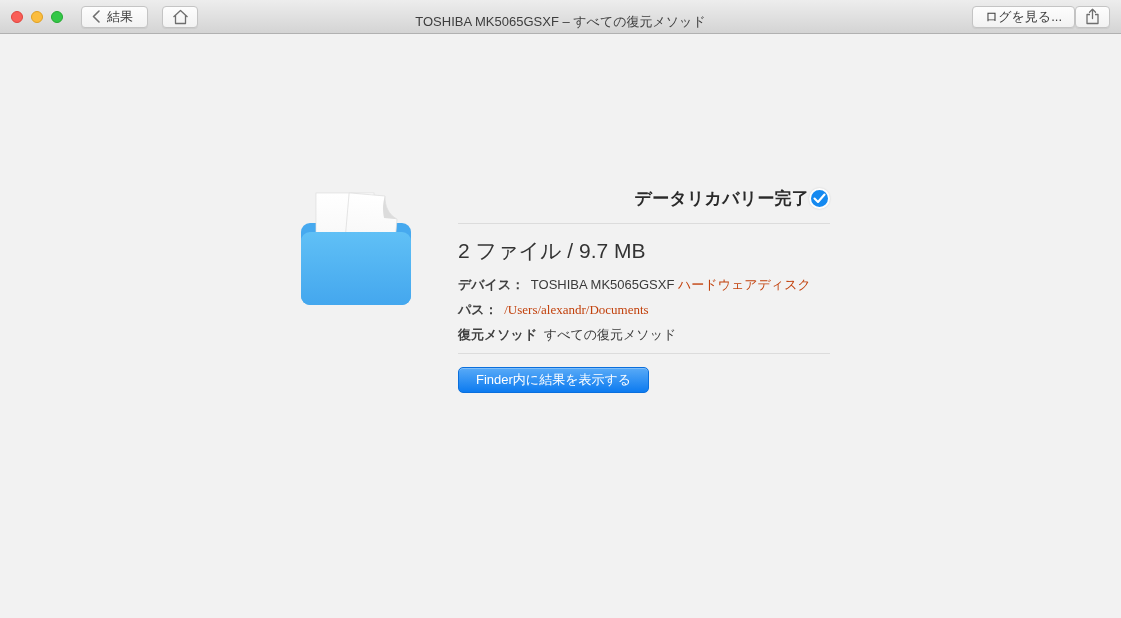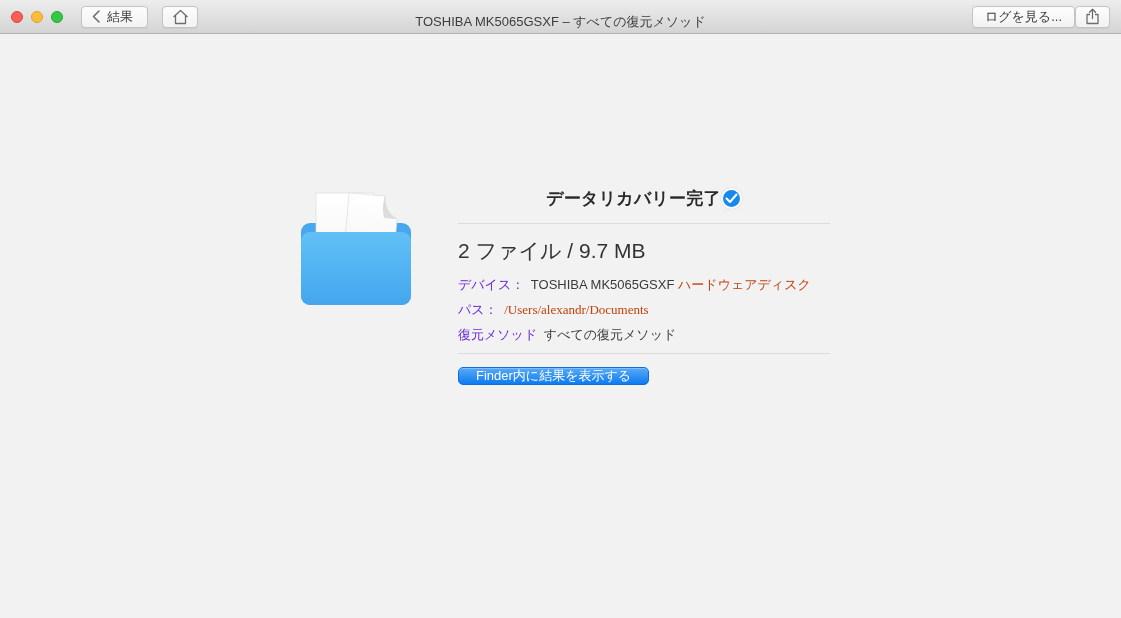--- a/index.html
+++ b/index.html
@@ -48,45 +48,45 @@
   .tb-right { margin-left:auto; display:flex; align-items:center; }
   .share-btn { width:35px; padding:0; }
 
   
   .content { position:absolute; top:35px; left:0; right:0; bottom:0; background:#f2f2f2; }
 
   .folder-icon { position:absolute; left:300px; top:155px; width:112px; height:116px; }
 
   .panel { position:absolute; left:458px; top:151px; width:372px; }
 
-  .status-row { display:flex; align-items:center; justify-content:center; height:24px; }
+  .status-row { display:flex; align-items:center; justify-content:flex-end; height:24px; }
   .status-title { font-size:17px; font-weight:bold; color:#2a2a2a; letter-spacing:0.2px; }
   .check-badge {
     width:21px; height:21px; border-radius:50%;
     background:#1489f0;
     border:2px solid #fdfdfd;
     box-shadow:0 0 2px rgba(0,0,0,0.15);
     display:flex; align-items:center; justify-content:center;
     flex:0 0 auto;
   }
 
   .sep { border-top:1px solid #dcdcdc; }
   .sep1 { margin-top:13px; }
   .sep2 { margin-top:10px; }
 
   .summary { margin-top:15px; font-size:21px; line-height:24px; color:#333; }
 
   .details { margin-top:13px; }
   .detail-row { font-size:13px; line-height:17px; margin-bottom:8px; white-space:nowrap; }
-  .detail-row .lbl { font-weight:normal; color:#6d28d9; margin-right:3px; }
+  .detail-row .lbl { font-weight:bold; color:#404040; margin-right:3px; }
   .detail-row .val { color:#3a3a3a; }
   .detail-row .muted { color:#c2410c;font-family:Liberation Serif, serif; }
 
   .action-btn {
-    margin-top:13px; height:18px;
+    margin-top:13px; height:26px;
     display:inline-flex; align-items:center;
     padding:0 17px;
     background:linear-gradient(#58aaf7,#0d7bf0);
     border:1px solid #0a6fdd;
     border-radius:5px;
     color:#fff; font-size:13px;
     box-shadow:inset 0 1px 0 rgba(255,255,255,0.25);
     cursor:default;
   }
 </style>

